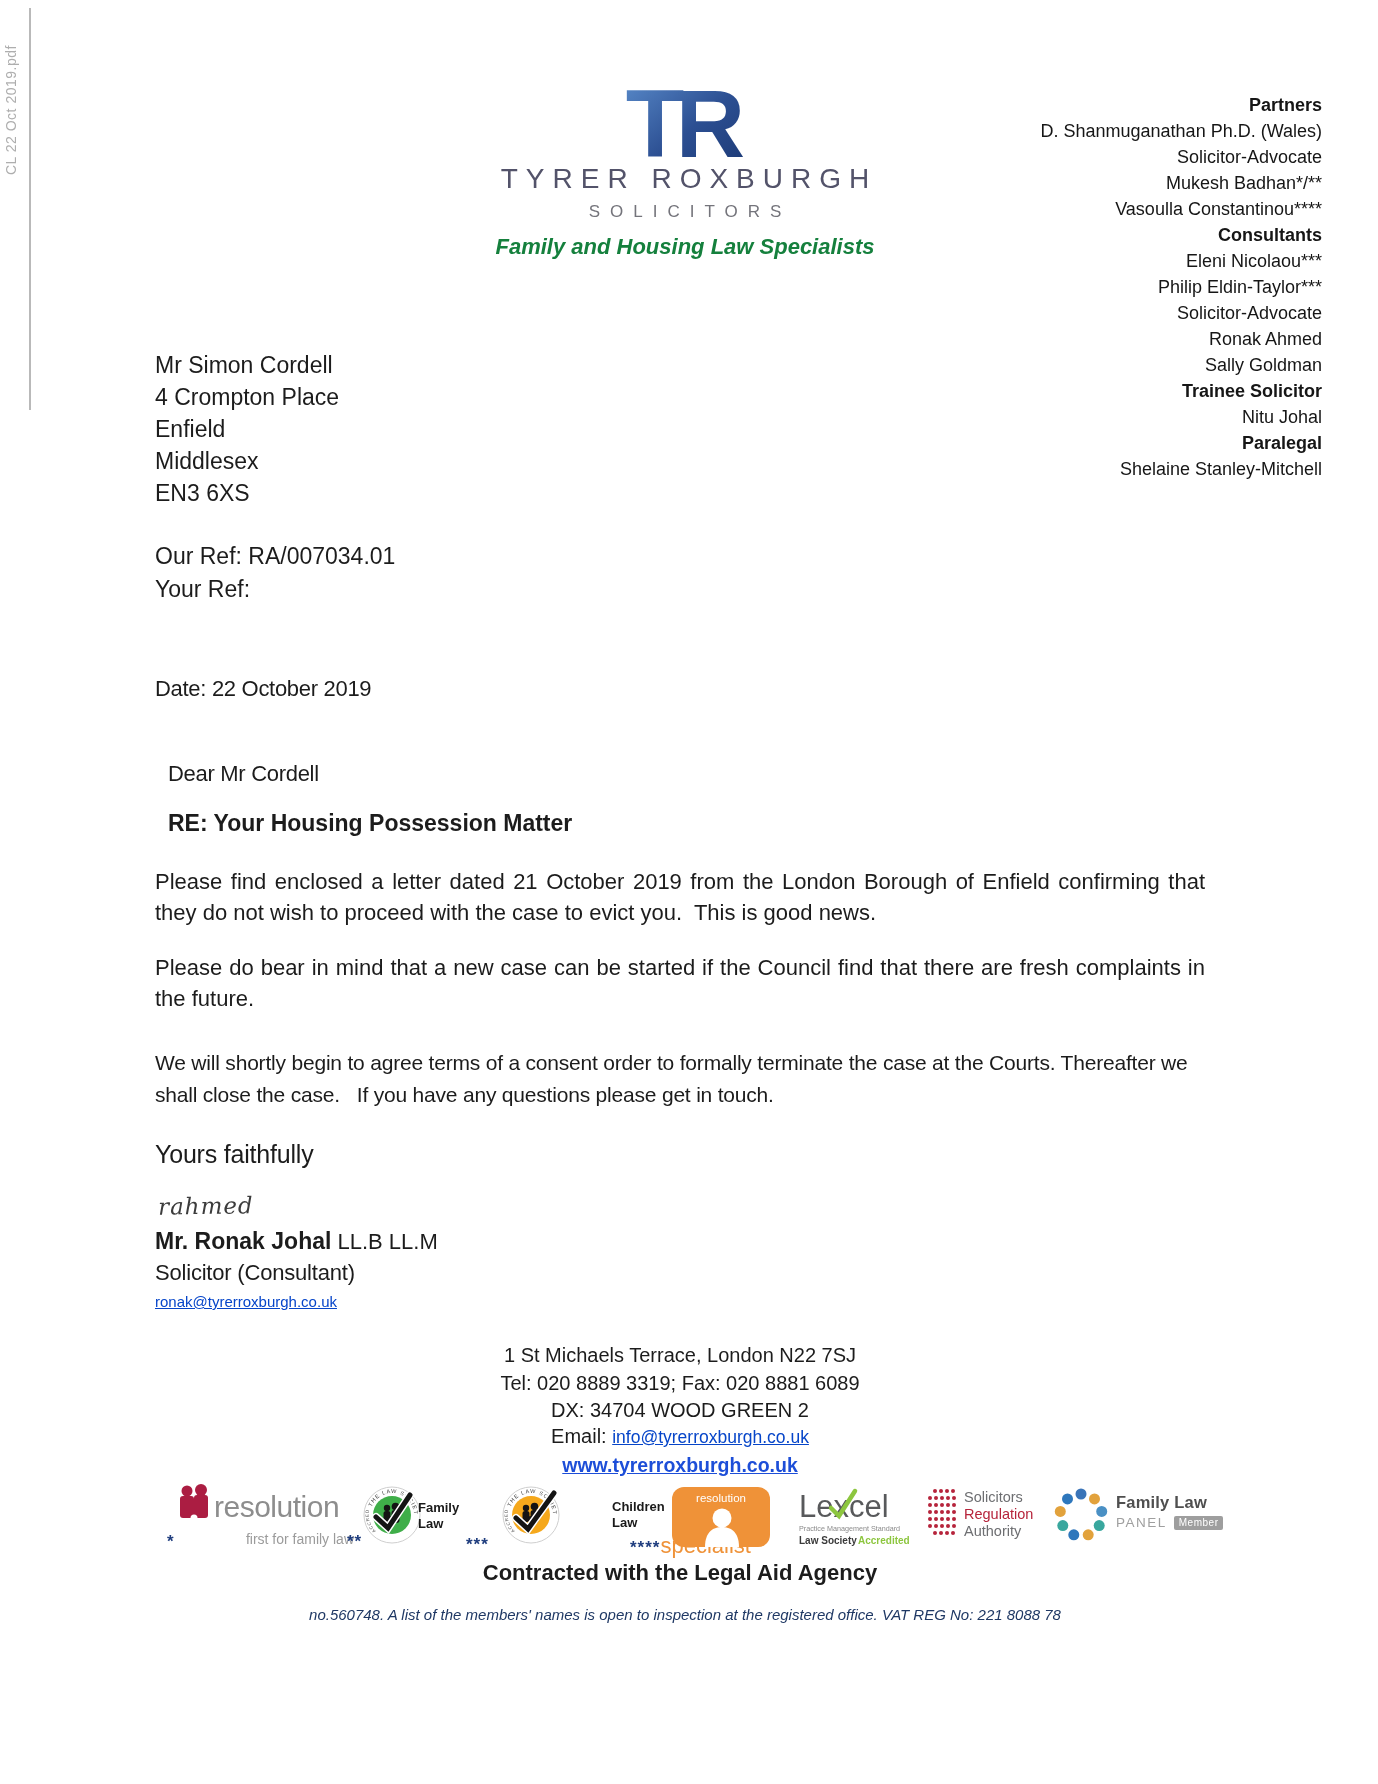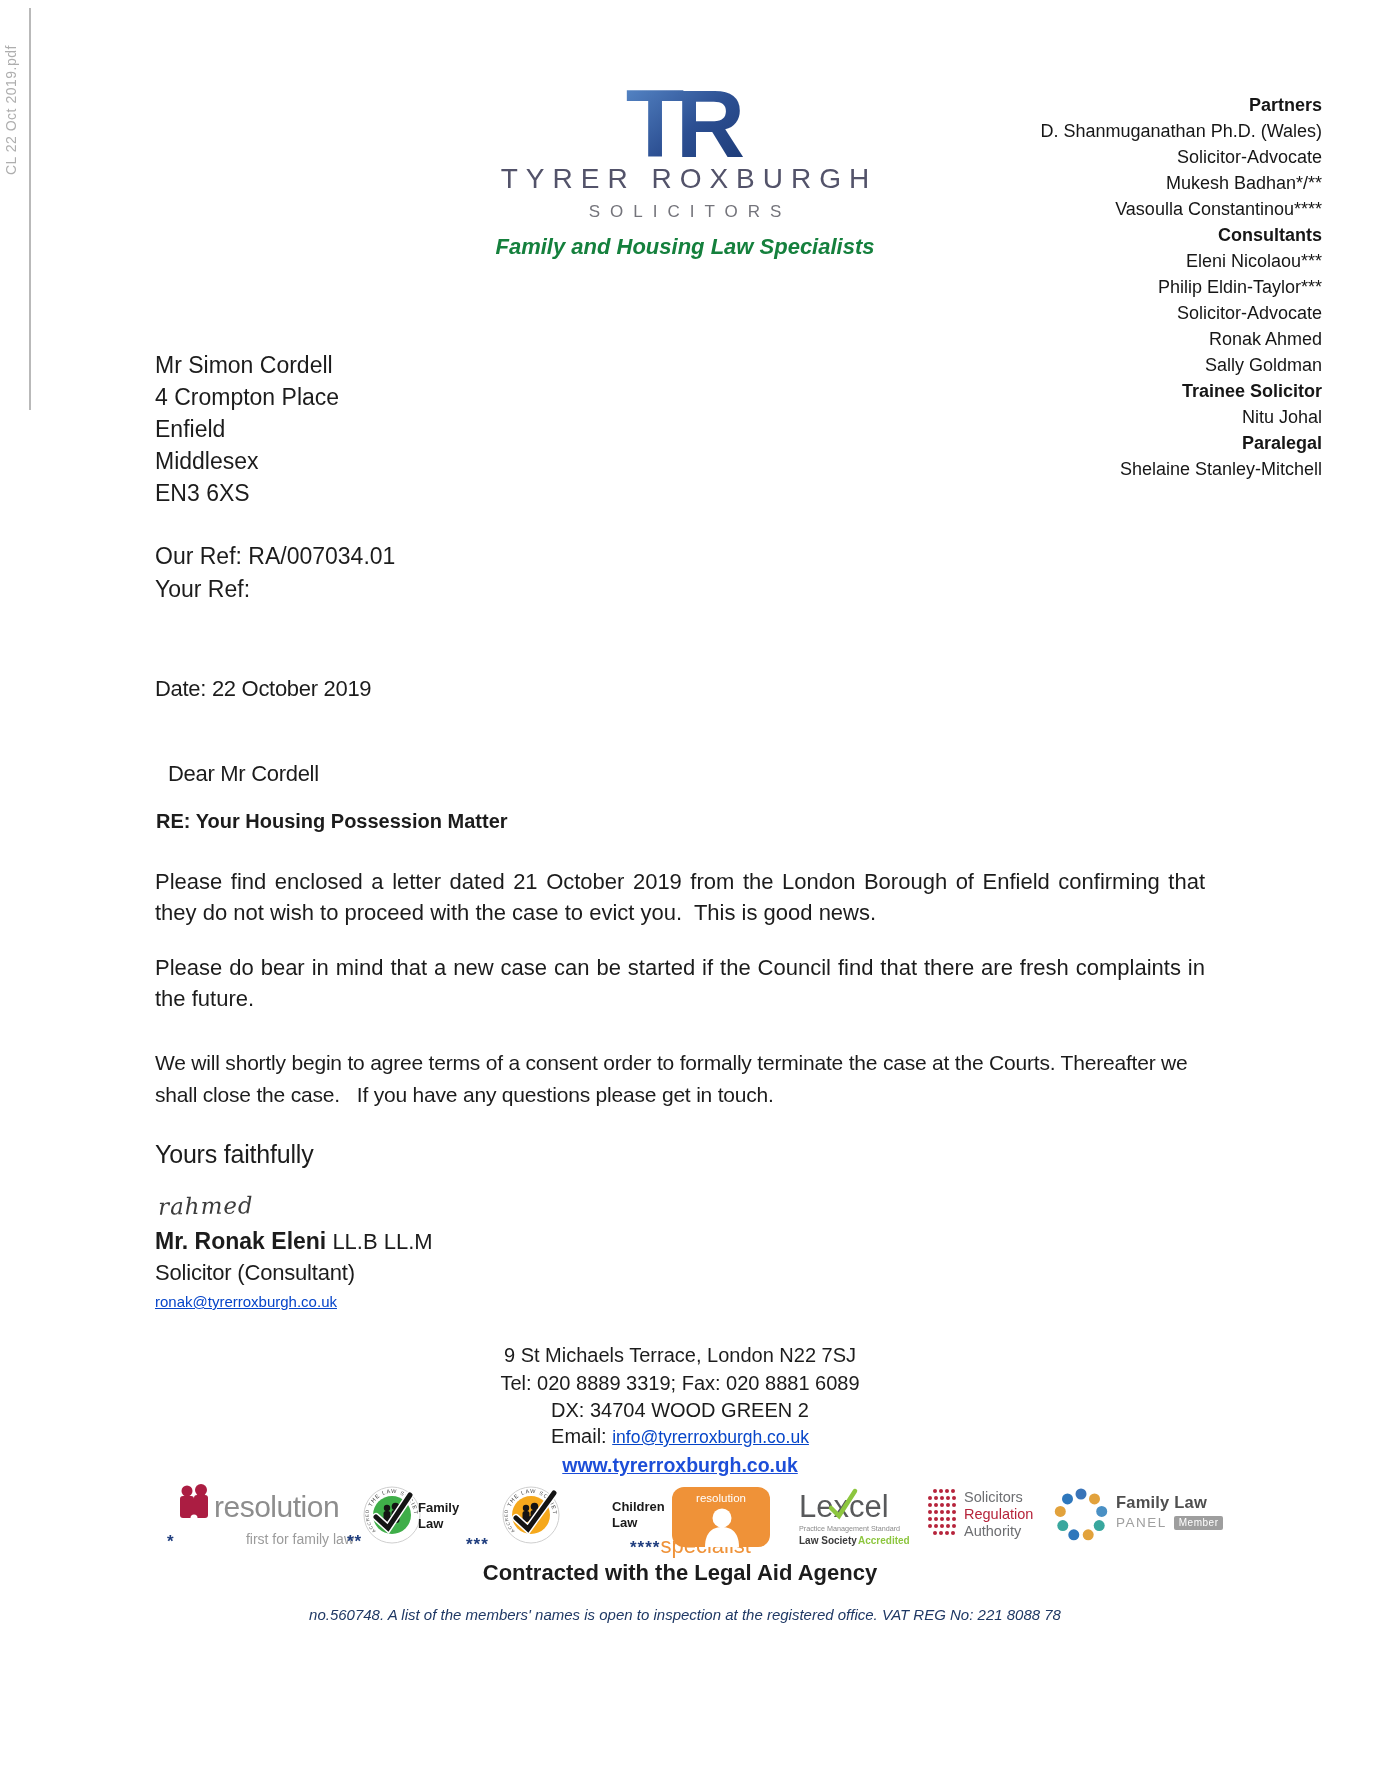--- a/index.html
+++ b/index.html
@@ -27,21 +27,21 @@
 
   
   .staff { right:56px; top:92px; text-align:right; font-size:18px; line-height:26px; color:#161616; }
   .staff .hdr { font-weight:bold; }
 
   
   .recipient  { left:155px; top:349px; font-size:23px; line-height:32px; }
   .refs       { left:155px; top:540px; font-size:23px; line-height:33px; }
   .date-line  { left:155px; top:676px; font-size:22px; letter-spacing:-.3px; }
   .salutation { left:155px; top:761px; font-size:22px; letter-spacing:-.3px;margin-left:13px; }
-  .subject    { left:156px; top:810px; font-size:20px; font-weight:bold; }
+  .subject    { left:168px; top:810px; font-size:23px; font-weight:bold; }
   .para       { left:155px; width:1050px; font-size:22px; line-height:31px; text-align:justify; white-space:pre-wrap; }
   .p1 { top:866px; } .p2 { top:952px; }
   .p3 { left:155px; top:1047px; width:1062px; font-size:21px; letter-spacing:-.2px; line-height:32px; white-space:pre-wrap; }
   .closing  { left:155px; top:1140px; font-size:25px; letter-spacing:-.2px; }
   .sig-hand { left:158px; top:1193px; font-family:"DejaVu Serif", serif; font-style:italic; font-size:23px;
               color:#3c3c3c; letter-spacing:1px; transform:rotate(-1deg); }
   .sig-name { left:155px; top:1228px; font-size:22px; }
   .sig-name b { font-size:23px; }
   .sig-role { left:155px; top:1260px; font-size:22px; letter-spacing:-.2px; }
   .sig-email{ left:155px; top:1293px; font-size:15px; }
@@ -127,25 +127,25 @@
   <div class="abs date-line">Date: 22 October 2019</div>
   <div class="abs salutation">Dear Mr Cordell</div>
   <div class="abs subject">RE: Your Housing Possession Matter</div>
 
   <div class="abs para p1">Please find enclosed a letter dated 21 October 2019 from the London Borough of Enfield confirming that they do not wish to proceed with the case to evict you.  This is good news.</div>
   <div class="abs para p2">Please do bear in mind that a new case can be started if the Council find that there are fresh complaints in the future.</div>
   <div class="abs p3">We will shortly begin to agree terms of a consent order to formally terminate the case at the Courts. Thereafter we shall close the case.   If you have any questions please get in touch.</div>
   <div class="abs closing">Yours faithfully</div>
 
   <div class="abs sig-hand">rahmed</div>
-  <div class="abs sig-name"><b>Mr. Ronak Eleni</b><span> LL.B LL.M</span></div>
+  <div class="abs sig-name"><b>Mr. Ronak Johal</b><span> LL.B LL.M</span></div>
   <div class="abs sig-role">Solicitor (Consultant)</div>
   <div class="abs sig-email"><a class="doc-link" href="#">ronak@tyrerroxburgh.co.uk</a></div>
 
-  <div class="abs f-line f-address">9 St Michaels Terrace, London N22 7SJ</div>
+  <div class="abs f-line f-address">1 St Michaels Terrace, London N22 7SJ</div>
   <div class="abs f-line f-tel">Tel: 020 8889 3319; Fax: 020 8881 6089</div>
   <div class="abs f-line f-dx">DX: 34704 WOOD GREEN 2</div>
   <div class="abs f-line f-email"><span>Email: </span><a class="doc-link" href="#">info@tyrerroxburgh.co.uk</a></div>
   <div class="abs f-line f-www"><a class="doc-link" href="#">www.tyrerroxburgh.co.uk</a></div>
 
   <div class="abs logos">
 
     <span class="star" style="left:167px; top:52px;">*</span>
     <svg style="left:176px; top:4px;" width="36" height="38" viewBox="0 0 36 38">
       <g fill="#ab1d42">

